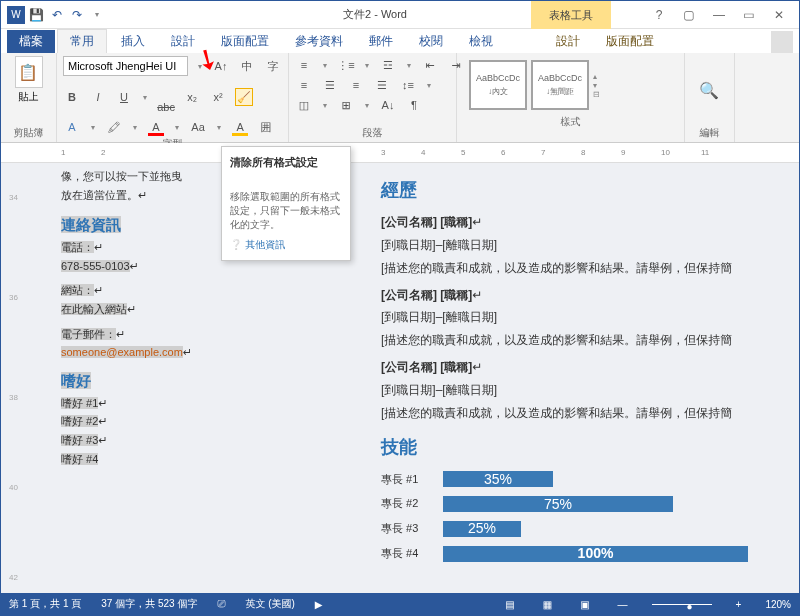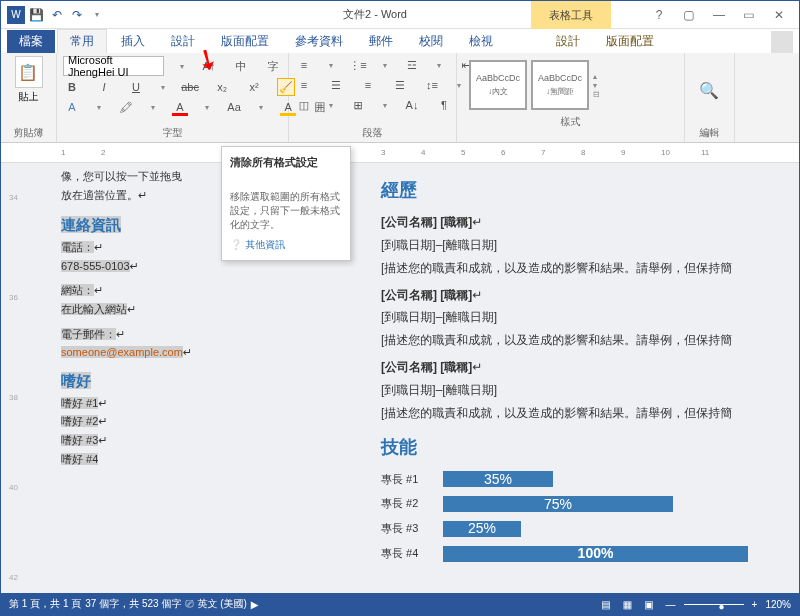--- a/index.html
+++ b/index.html
@@ -13,28 +13,28 @@
 .context-tab{position:absolute;left:530px;top:0;height:28px;background:#ffe08a;padding:0 18px;display:flex;align-items:center;font-size:11px;color:#444;}
 .tabs{height:24px;display:flex;align-items:center;font-size:12px;padding-left:6px;gap:2px;}
 .tab{padding:3px 12px;color:#2b579a;cursor:pointer;font-family:Liberation Mono, monospace;}
 .tab.file{background:#2b579a;color:#fff;}
 .tab.active{background:#f3f3f3;color:#2b579a;border:1px solid #ddd;border-bottom:none;}
 .tab.ctx{color:#6b5217;}
 .ribbon{height:90px;background:#f3f3f3;border-bottom:1px solid #ccc;display:flex;position:relative;}
 .group{border-right:1px solid #ddd;padding:3px 6px 2px;display:flex;flex-direction:column;font-size:10px;position:relative;}
 .group-title{text-align:center;color:#666;font-size:10px;padding-top:1px;}
 .grp-body{flex:1;display:flex;flex-direction:column;gap:2px;}
-.hrow{display:flex;align-items:center;gap:14px;}
+.hrow{display:flex;align-items:center;gap:8px;}
 .rbtn{min-width:18px;height:18px;display:flex;align-items:center;justify-content:center;font-size:11px;color:#555;}
 .fontbox{width:132px;height:20px;border:1px solid #bbb;background:#fff;font-size:11px;padding:0 4px;display:flex;align-items:center;}
 .dd{font-size:8px;color:#888;padding:0 2px;}
 .bold{font-weight:bold;}
 .ital{font-style:italic;}
 .und{text-decoration:underline;}
-.strike{text-decoration:line-through;}
+.strike{text-decoration:line-through;margin-top:20px;}
 .colorbar{width:16px;height:3px;}
 .style-gal{display:flex;gap:4px;padding:4px 6px;}
 .style-box{width:58px;height:50px;border:2px solid #a3a3a3;background:#fff;display:flex;flex-direction:column;align-items:center;justify-content:center;font-size:9px;color:#666;}
 .style-box .sname{font-size:8px;margin-top:3px;}
 .ruler{height:20px;background:#fff;border-bottom:1px solid #ddd;display:flex;align-items:center;font-size:8px;color:#888;padding-left:40px;position:relative;}
 .ruler span{position:absolute;}
 .docarea{height:430px;background:#eef0f4;position:relative;overflow:hidden;}
 .leftmark{position:absolute;left:8px;color:#aaa;font-size:8px;}
 .leftcol{position:absolute;left:60px;top:4px;width:175px;font-size:11px;color:#333;line-height:1.7;}
 .sel{background:#cfcfcf;display:inline;}
@@ -43,21 +43,21 @@
 .rightcol{position:absolute;left:380px;top:4px;width:410px;font-size:12px;color:#333;line-height:1.9;}
 .rh1{color:#2e74b5;font-size:18px;font-weight:bold;margin:6px 0 4px;}
 .bracket{color:#333;}
 .skillrow{display:flex;align-items:center;gap:12px;font-size:11px;margin:4px 0;}
 .skillbar{height:16px;background:#3a7ab5;color:#fff;display:flex;align-items:center;justify-content:center;font-size:14px;}
 .tooltip{position:absolute;left:220px;top:145px;width:130px;background:#fff;border:1px solid #c8c8c8;box-shadow:2px 2px 6px rgba(0,0,0,.2);padding:8px;font-size:11px;z-index:10;}
 .tooltip .tt-title{font-weight:bold;margin-bottom:20px;color:#333;}
 .tooltip .tt-body{color:#666;font-size:10px;line-height:1.4;margin-bottom:6px;}
 .tooltip .tt-link{color:#2e74b5;font-size:10px;}
 .arrow{position:absolute;left:195px;top:42px;z-index:20;font-size:28px;color:red;transform:rotate(30deg);}
-.statusbar{position:absolute;bottom:0;left:0;right:0;height:22px;background:#2b579a;color:#fff;display:flex;align-items:center;font-size:10px;padding:0 8px;gap:4px;}
+.statusbar{position:absolute;bottom:0;left:0;right:0;height:22px;background:#2b579a;color:#fff;display:flex;align-items:center;font-size:10px;padding:0 8px;gap:20px;}
 .statusbar .spacer{flex:1;}
 .statusbar .vbtn{padding:0 4px;}
 .highlight{background:#fff2cc;}
 </style>
 </head>
 <body>
 
 <div class="titlebar">
   <div class="qat">
     <div class="qat-icon" style="background:#2b579a;color:#fff;width:18px;height:18px;font-size:10px;">W</div>

